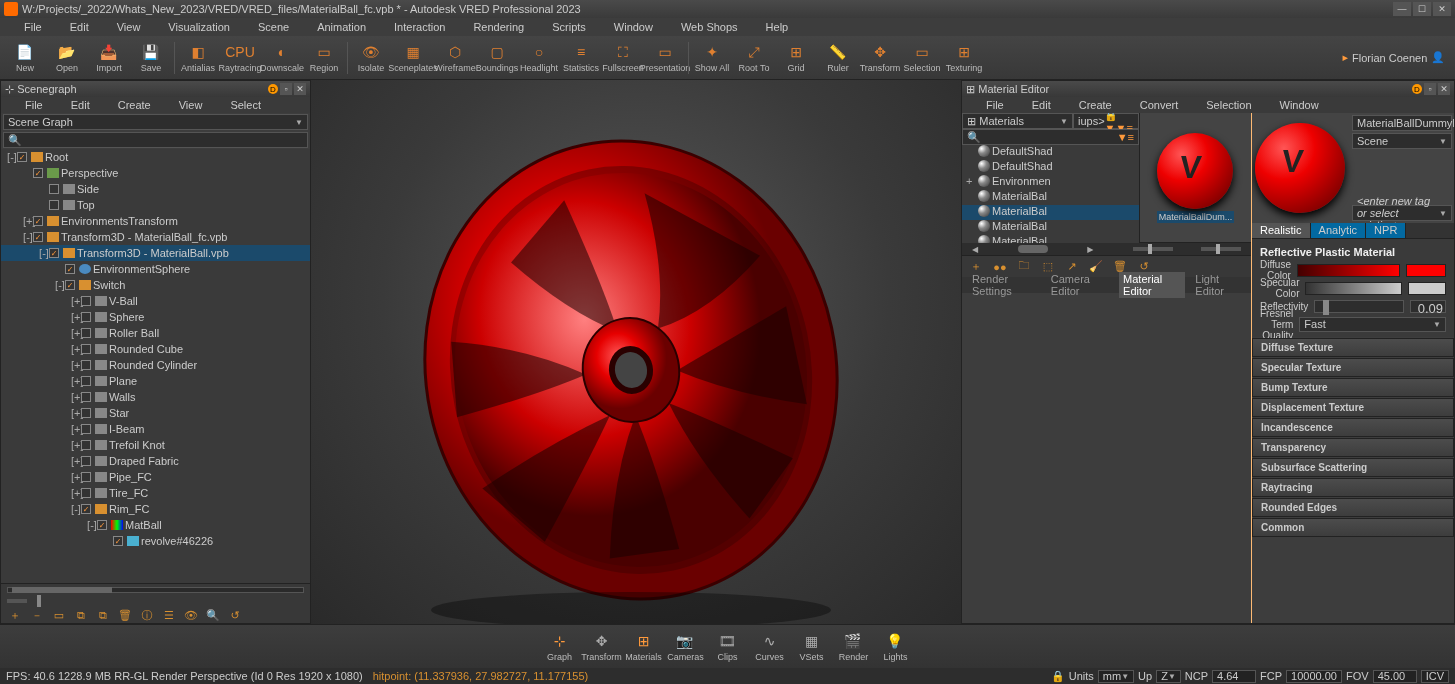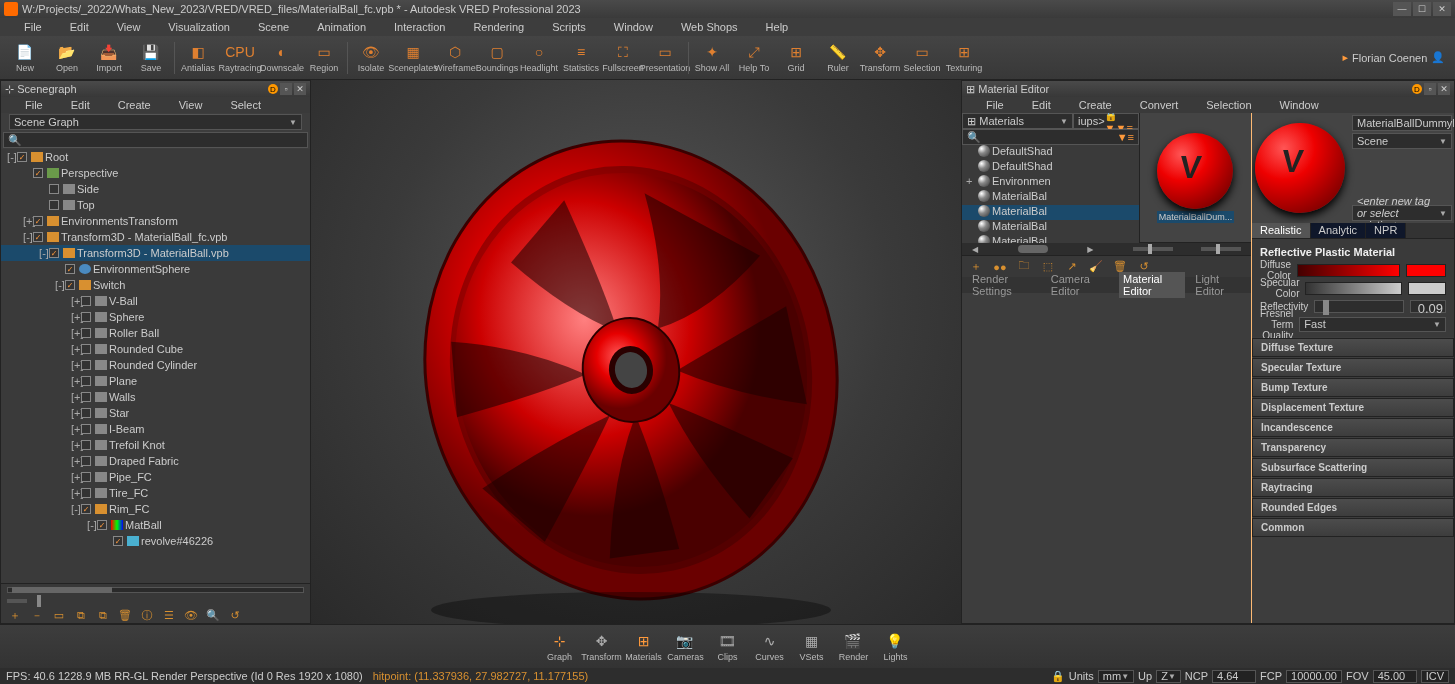--- a/index.html
+++ b/index.html
@@ -54,21 +54,21 @@
 .mat-list-row { height:15px; display:flex;align-items:flex-start;padding-left:4px;gap:2px;cursor:pointer; font-size:10px; }
 .mat-list-row.sel { background: #1b4a6b; }
 .mat-ball-ico { width:12px;height:12px;border-radius:50%;background:radial-gradient(circle at 30% 30%,#fff,#888 40%,#333); }
 .mat-preview-col { flex:1; display:flex; flex-direction:column; }
 .mat-preview-row { flex:1;display:flex;align-items:center;justify-content:space-around;background:#444;padding:4px; }
 .mat-sphere { width:76px;height:76px;border-radius:50%;background:radial-gradient(circle at 32% 28%,#ff5555,#e00 35%,#700 85%,#400);position:relative;box-shadow:0 4px 8px #000; }
 .mat-sphere::after { content:"V";position:absolute;top:22%;left:30%;font-size:32px;font-weight:bold;color:#222;transform:skewX(-5deg); }
 .mat-sphere.big { width:90px;height:90px; }
 .mat-sphere-label { font-size:9px;text-align:center;margin-top:2px;background:#1b4a6b;padding:1px 2px; }
 .tabs { height:16px;display:flex;background:#333;border-bottom:1px solid #222; }
-.tab { padding:1px 8px;cursor:pointer;background:#0f172a;border-right:1px solid #222; }
+.tab { padding:1px 8px;cursor:pointer;background:#0369a1;border-right:1px solid #222; }
 .tab.active { background:#555;color:#fff; }
 .prop-section { background:#3a3a3a;padding:4px 8px; }
 .prop-title { font-weight:bold;color:#eee;padding:3px 0; }
 .prop-row { height:18px;display:flex;align-items:center;justify-content:flex-end;gap:6px; }
 .prop-label { flex:1;text-align:right;color:#ccc;font-size:10px; }
 .color-swatch { width:118px;height:13px;border:1px solid #222;cursor:pointer; }
 .color-swatch.red { background:linear-gradient(to right,#400,#f00); }
 .color-swatch.red-solid { width:46px;background:#f00; }
 .color-swatch.grey { background:linear-gradient(to right,#333,#ccc); }
 .color-swatch.grey-solid { width:46px;background:#ccc; }
@@ -184,21 +184,21 @@
       <div class="tool-icon">▭</div>
       <div class="tool-label">Presentation</div>
     </div>
     <div class="tool-sep"></div>
     <div class="tool-btn">
       <div class="tool-icon">✦</div>
       <div class="tool-label">Show All</div>
     </div>
     <div class="tool-btn">
       <div class="tool-icon">⤢</div>
-      <div class="tool-label">Help To</div>
+      <div class="tool-label">Root To</div>
     </div>
     <div class="tool-btn">
       <div class="tool-icon">⊞</div>
       <div class="tool-label">Grid</div>
     </div>
     <div class="tool-btn">
       <div class="tool-icon">📏</div>
       <div class="tool-label">Ruler</div>
     </div>
     <div class="tool-btn">
@@ -231,21 +231,21 @@
         <span class="btn-x">✕</span>
       </div>
     </div>
     <div class="sub-menu" id="sg-menu">
         <span class="menu-item">File</span>
         <span class="menu-item">Edit</span>
         <span class="menu-item">Create</span>
         <span class="menu-item">View</span>
         <span class="menu-item">Select</span>
       </div>
-    <div class="combo" style="margin:1px 8px">
+    <div class="combo" style="margin:1px 2px">
       <span>Scene Graph</span>
         <span class="chev">▼</span>
     </div>
     <div class="search-row">🔍</div>
     <div class="tree" id="sg-tree">
         <div class="tree-row sel2" style="padding-left: 6px;">
           <span class="expander">[-]</span>
           <span class="ico-check">✓</span>
           <span class="node-ico ico-folder"></span>
           <span>Root</span>

